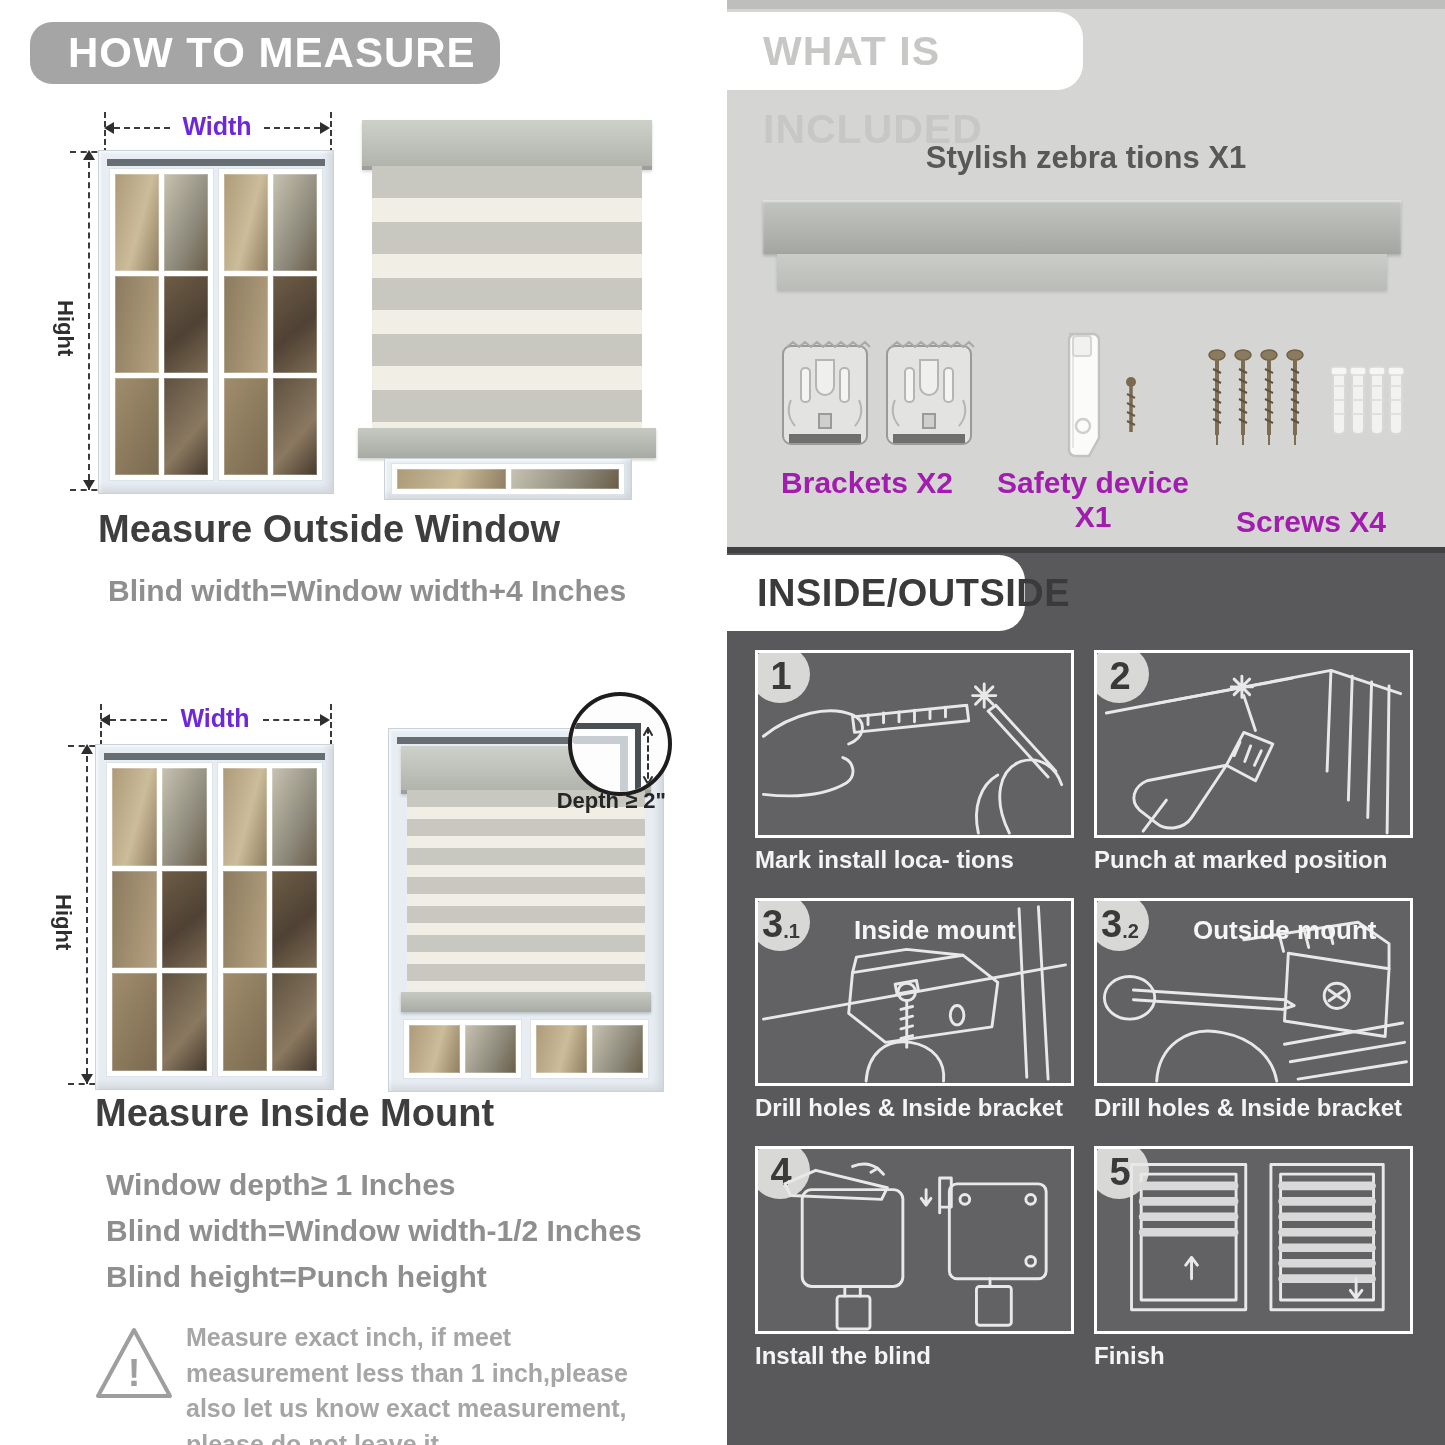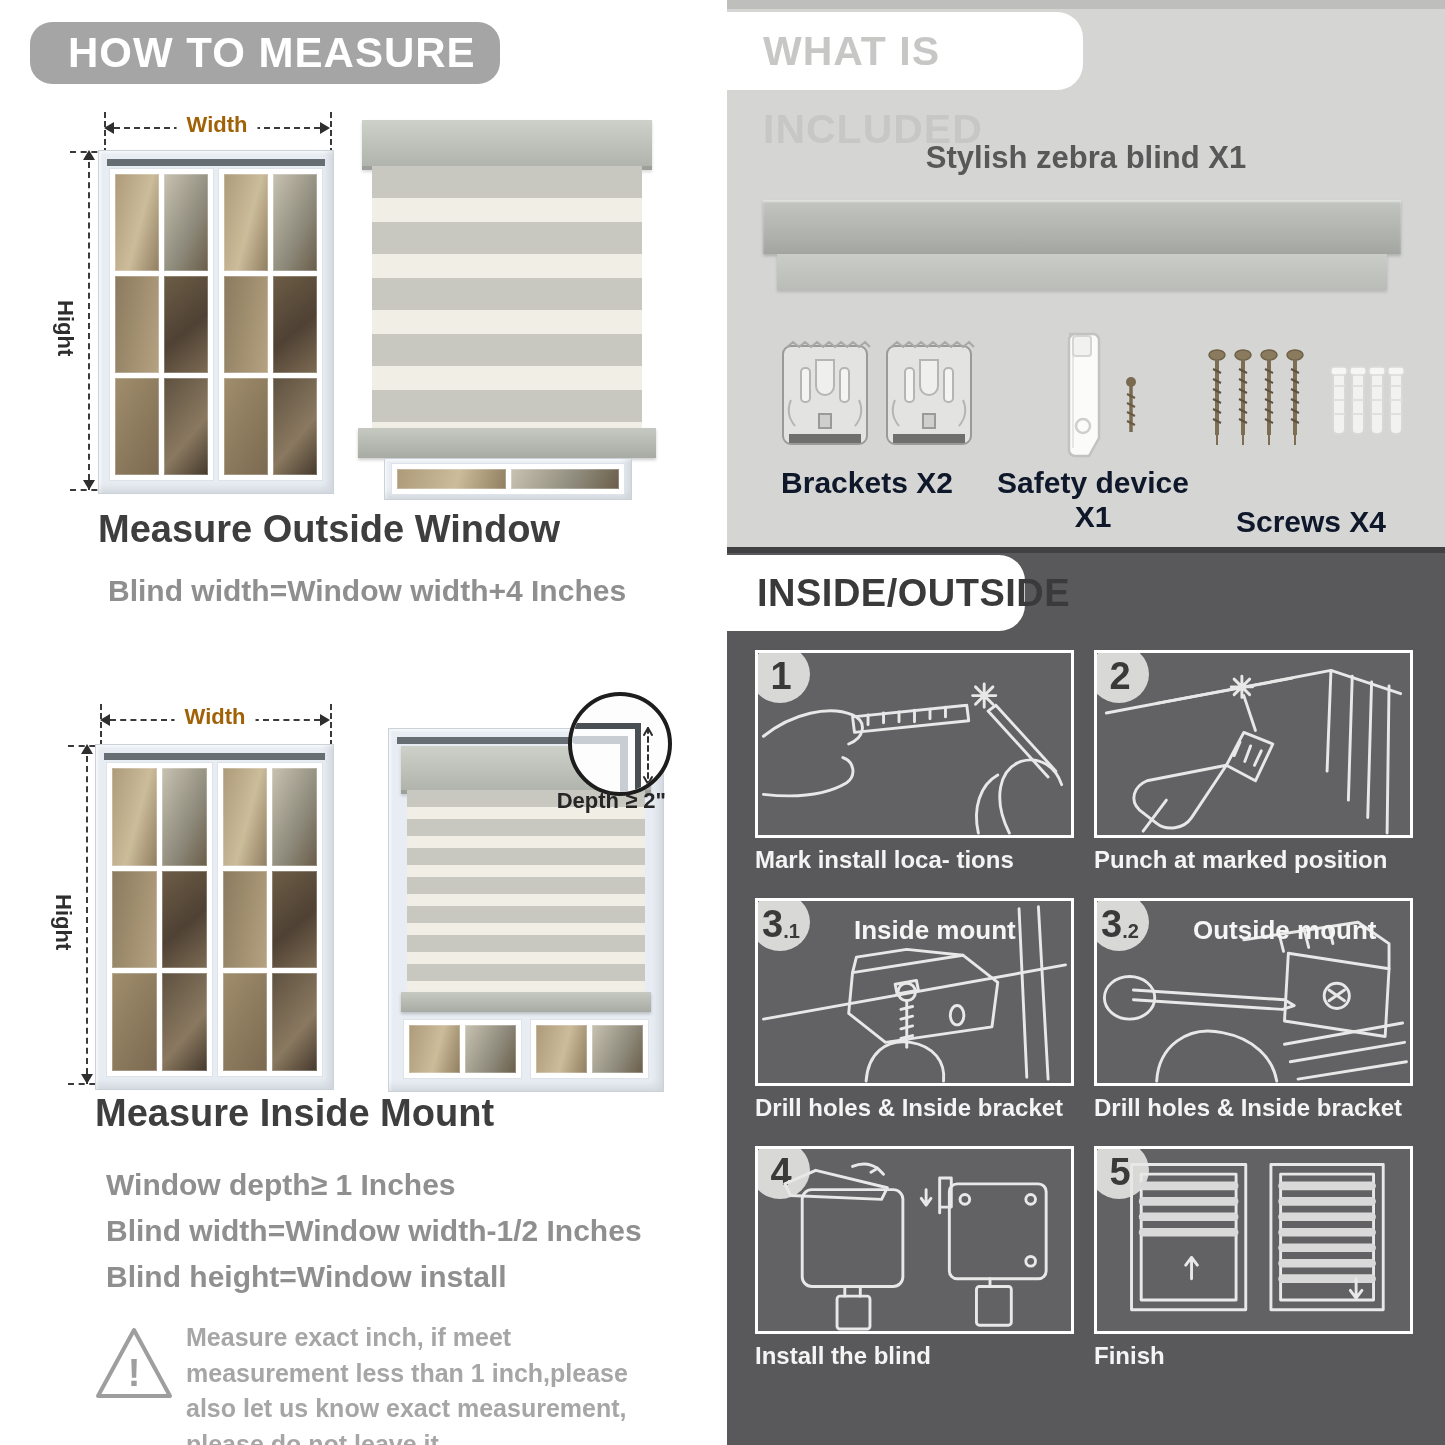--- a/index.html
+++ b/index.html
@@ -37,42 +37,42 @@
 
   
   .dashh{position:absolute;border-top:2px dashed #3a3a3a;}
   .dashv{position:absolute;border-left:2px dashed #3a3a3a;}
   .tri{position:absolute;width:0;height:0;border:solid transparent;}
   .tri.l{border-width:6px 10px 6px 0;border-right-color:#2e2e2e;}
   .tri.r{border-width:6px 0 6px 10px;border-left-color:#2e2e2e;}
   .tri.u{border-width:0 6px 10px 6px;border-bottom-color:#2e2e2e;}
   .tri.d{border-width:10px 6px 0 6px;border-top-color:#2e2e2e;}
   .wlabel{position:absolute;left:50%;top:-8px;transform:translateX(-50%);background:#fff;
-          padding:0 10px;font-weight:bold;font-size:22px;color:#a16207;}
+          padding:0 10px;font-weight:bold;font-size:25px;color:#6d28d9;}
   .hlabel{position:absolute;writing-mode:vertical-rl;font-weight:bold;font-size:22px;color:#2e2e2e;
           background:#fff;padding:8px 0;}
 
   .depth-circle{position:absolute;width:96px;height:96px;border:4px solid #1d1d1d;border-radius:50%;
                 background:#fdfdfd;overflow:hidden;}
   .depth-label{position:absolute;font-weight:bold;font-size:22px;color:#262626;text-align:right;}
 
   .warning-text{position:absolute;font-size:25px;font-weight:bold;color:#a6a6a6;line-height:1.42;}
 
   
   .rc-top{position:absolute;left:727px;top:0;width:718px;height:547px;background:#d5d6d4;}
   .rc-top-edge{position:absolute;left:0;top:0;width:100%;height:9px;background:#bebfbd;}
   .rc-box{position:absolute;background:#fff;border-radius:0 26px 26px 0;box-sizing:border-box;}
   .included-title{font-weight:bold;font-size:41px;color:#c7c8c6;letter-spacing:1px;line-height:78px;padding-left:36px;}
   .product-title{position:absolute;left:0;top:140px;width:100%;text-align:center;font-weight:bold;
                  font-size:31px;color:#585858;}
   .headrail-top{position:absolute;background:linear-gradient(#c2c5c0,#adb0ab 70%,#a2a5a0);
      box-shadow:inset 0 2px 2px rgba(255,255,255,.5), 0 2px 3px rgba(0,0,0,.18);}
   .headrail-bottom{position:absolute;background:linear-gradient(#c9ccc7,#b9bcb7);
      box-shadow:0 2px 3px rgba(0,0,0,.15);}
-  .item-label{position:absolute;font-weight:bold;font-size:30px;color:#0f172a;text-align:center;}
+  .item-label{position:absolute;font-weight:bold;font-size:30px;color:#a21caf;text-align:center;}
 
   .rc-bottom{position:absolute;left:727px;top:547px;width:718px;height:898px;background:#59595b;}
   .rc-bottom-edge{position:absolute;left:0;top:0;width:100%;height:6px;background:#414143;}
   .mount-title{font-weight:bold;font-size:38px;color:#3a3a3a;line-height:76px;padding-left:30px;letter-spacing:.5px;}
 
   #steps-grid{position:absolute;left:28px;top:103px;width:658px;display:grid;
               grid-template-columns:319px 319px;column-gap:20px;row-gap:24px;}
   .step{position:relative;}
   .panel{position:relative;height:188px;border:3px solid #fff;background:#626264;overflow:hidden;box-sizing:border-box;}
   .badge{position:absolute;top:-8px;left:-8px;min-width:60px;height:58px;background:#d8d8d6;border-radius:50%;
@@ -201,34 +201,34 @@
         <path d="M76,32 L76,88" stroke="#2c2c2c" stroke-width="2" stroke-dasharray="5 4"></path>
         <path d="M76,32 l-4,7 M76,32 l4,7 M76,88 l-4,-7 M76,88 l4,-7" stroke="#2c2c2c" stroke-width="2"></path>
       </g>
     </svg>
   </div>
   <div class="depth-label" style="left:540px;top:788px;width:126px;">Depth ≥ 2"</div>
 
   <h2 class="measure-h" style="left:95px;top:1092px;">Measure Inside Mount</h2>
   <p class="measure-line" style="left:98px;top:1160px;">Window depth≥ 1 Inches</p>
   <p class="measure-line" style="left:98px;top:1206px;">Blind width=Window width-1/2 Inches</p>
-  <p class="measure-line" style="left:98px;top:1252px;">Blind height=Window install</p>
+  <p class="measure-line" style="left:98px;top:1252px;">Blind height=Punch height</p>
 
   <svg class="abs" style="left:92px;top:1322px;" width="84" height="84" viewBox="0 0 84 84">
     <path d="M42,8 L78,74 L6,74 Z" fill="none" stroke="#9e9e9e" stroke-width="4" stroke-linejoin="round"></path>
     <text x="42" y="64" text-anchor="middle" font-family="Liberation Sans, sans-serif" font-weight="bold" font-size="38" fill="#9e9e9e">!</text>
   </svg>
   <div class="warning-text" style="left:186px;top:1320px;width:478px;">Measure exact inch, if meet measurement less than 1 inch,please also let us know exact measurement, please do not leave it</div>
 
   <div class="rc-top">
     <div class="rc-top-edge"></div>
     <div class="rc-box" style="left:0;top:12px;width:356px;height:78px;">
       <div class="included-title">WHAT IS INCLUDED</div>
     </div>
-    <div class="product-title">Stylish zebra blind X1</div>
+    <div class="product-title">Stylish zebra tions X1</div>
 
     <div class="headrail-top" style="left:36px;top:200px;width:638px;height:54px;"></div>
     <div class="headrail-bottom" style="left:50px;top:254px;width:610px;height:36px;"></div>
 
     <svg class="abs" style="left:52px;top:338px;" width="196" height="120" viewBox="0 0 196 120">
       <g id="brk">
         <rect x="4" y="8" width="84" height="98" rx="8" fill="#e3e3e1" stroke="#9a9a98" stroke-width="2"></rect>
         <path d="M8,9 l6,-5 6,5 6,-5 6,5 6,-5 6,5 6,-5 6,5 6,-5 6,5 6,-5 6,5 6,-5 5,5" fill="none" stroke="#a8a8a6" stroke-width="2"></path>
         <rect x="22" y="30" width="9" height="34" rx="4" fill="#f4f4f2" stroke="#b5b5b3" stroke-width="2"></rect>
         <rect x="61" y="30" width="9" height="34" rx="4" fill="#f4f4f2" stroke="#b5b5b3" stroke-width="2"></rect>

